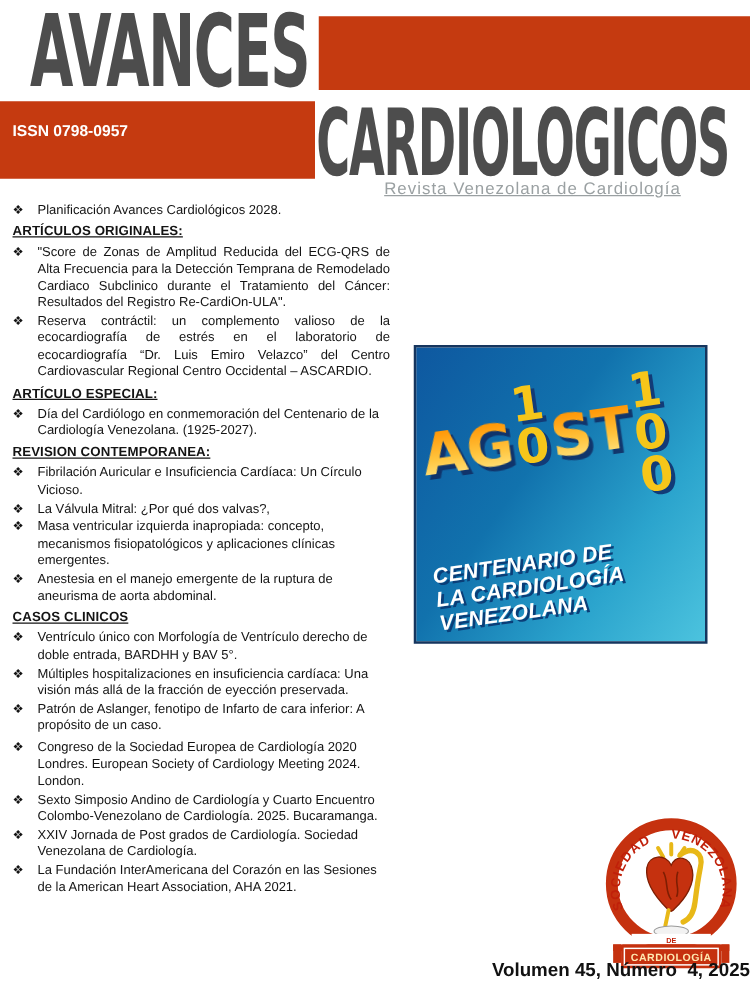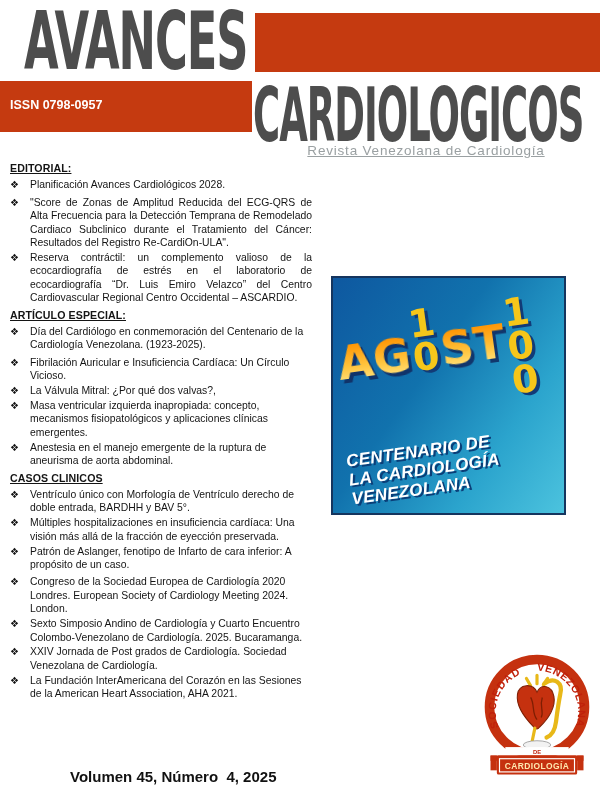--- a/index.html
+++ b/index.html
@@ -7,21 +7,21 @@
     position:relative;width:600px;height:800px;background:#ffffff;
     font-family:"Liberation Sans",sans-serif;overflow:hidden;margin:0 auto;
   }
   
   .bar-top{position:absolute;left:255px;top:13px;width:345px;height:59px;background:#c53a10;}
   .title-avances{
     position:absolute;left:24px;top:2px;font-family:"DejaVu Sans",sans-serif;
     font-weight:800;font-size:80px;line-height:80px;color:#4d4d4d;white-space:nowrap;
     transform:scaleX(0.56);transform-origin:left top;letter-spacing:-2px;
   }
-  .bar-left{position:absolute;left:0;top:81px;width:252px;height:51px;background:#c53a10;color:#fff;}
+  .bar-left{position:absolute;left:0;top:81px;width:252px;height:62px;background:#c53a10;color:#fff;}
   .issn-line{position:absolute;left:10px;top:17px;font-size:12.5px;font-weight:bold;white-space:nowrap;}
   .legal-line{position:absolute;left:10px;top:34px;font-size:12.5px;font-weight:bold;white-space:nowrap;}
   .title-cardiologicos{
     position:absolute;left:253px;top:82px;font-family:"DejaVu Sans",sans-serif;
     font-weight:800;font-size:74px;line-height:66px;color:#4d4d4d;white-space:nowrap;
     transform:scaleX(0.50);transform-origin:left top;letter-spacing:-2px;
   }
   .subtitle{
     position:absolute;left:258px;top:143px;width:336px;text-align:center;
     color:#9aa0a2;font-size:13.5px;line-height:16px;letter-spacing:0.8px;white-space:nowrap;text-decoration:underline;
@@ -56,21 +56,21 @@
   .stack-right{margin-bottom:-36px;}
   .poster-title{
     position:absolute;left:12px;top:174px;transform:rotate(-8deg);transform-origin:left top;
     color:#ffffff;font-weight:800;font-style:italic;font-size:17px;line-height:19px;
     letter-spacing:0.3px;text-shadow:2px 2px 0 #0a3e78;white-space:nowrap;
   }
   
   .logo{position:absolute;left:484px;top:652px;width:106px;height:131px;}
   .footer{
     position:absolute;left:0;top:768px;width:600px;box-sizing:border-box;padding-left:70px;
-    text-align:left;font-weight:bold;font-size:15px;color:#111;white-space:pre;
+    text-align:right;font-weight:bold;font-size:15px;color:#111;white-space:pre;
   }
 </style>
 </head>
 <body>
 
 <div class="page">
 
   <div class="bar-top"></div>
   <div class="title-avances">AVANCES</div>
 
@@ -78,47 +78,48 @@
     <div class="issn-line">ISSN 0798-0957</div>
   </div>
   <div class="title-cardiologicos">CARDIOLOGICOS</div>
 
   <div class="subtitle">
     <div>Revista Venezolana de Cardiología</div>
   </div>
 
   <div class="toc">
 
-    <h3>EDITORIAL:</h3>
     <ul>
       <li>
           <span class="blt">❖</span>
           <span class="txt">Planificación Avances Cardiológicos 2028.</span>
         </li>
     </ul>
 
+    <h3>ARTÍCULOS ORIGINALES:</h3>
     <ul class="justify">
       <li>
           <span class="blt">❖</span>
           <span class="txt">"Score de Zonas de Amplitud Reducida del ECG-QRS de Alta Frecuencia para la Detección Temprana de Remodelado Cardiaco Subclinico durante el Tratamiento del Cáncer: Resultados del Registro Re-CardiOn-ULA".</span>
         </li>
       <li>
           <span class="blt">❖</span>
           <span class="txt">Reserva contráctil: un complemento valioso de la ecocardiografía de estrés en el laboratorio de ecocardiografía “Dr. Luis Emiro Velazco” del Centro Cardiovascular Regional Centro Occidental – ASCARDIO.</span>
         </li>
     </ul>
 
     <h3>ARTÍCULO ESPECIAL:</h3>
     <ul>
       <li>
           <span class="blt">❖</span>
-          <span class="txt">Día del Cardiólogo en conmemoración del Centenario de la Cardiología Venezolana.  (1923-2025).</span>
-        </li>
-    </ul>
-
+          <span class="txt">Día del Cardiólogo en conmemoración del Centenario de la Cardiología Venezolana.  (1925-2027).</span>
+        </li>
+    </ul>
+
+    <h3>REVISION CONTEMPORANEA:</h3>
     <ul>
       <li>
           <span class="blt">❖</span>
           <span class="txt">Fibrilación Auricular e Insuficiencia Cardíaca: Un Círculo Vicioso.</span>
         </li>
       <li>
           <span class="blt">❖</span>
           <span class="txt">La Válvula Mitral: ¿Por qué dos valvas?,</span>
         </li>
       <li>

